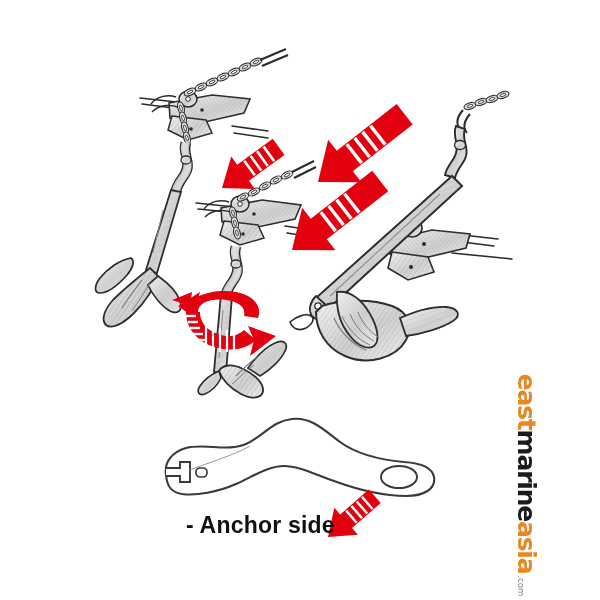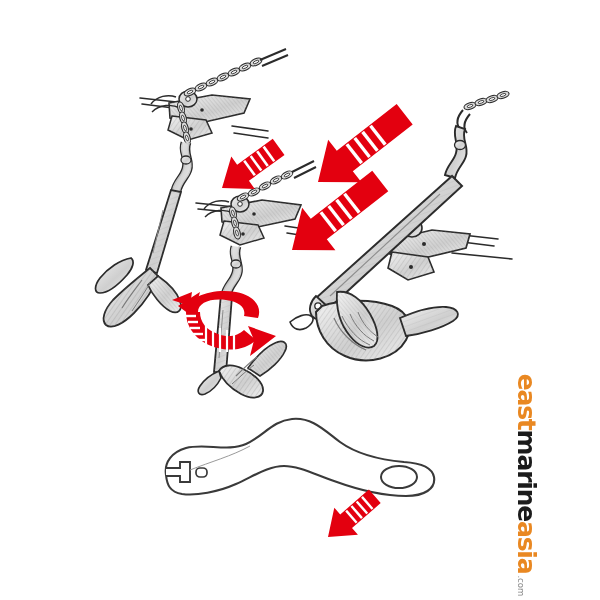--- a/index.html
+++ b/index.html
@@ -433,20 +433,21 @@
           <line x1="31" y1="-8" x2="31" y2="8"></line>
           <line x1="38" y1="-8" x2="38" y2="8"></line>
           <line x1="45" y1="-8" x2="45" y2="8"></line>
           <line x1="52" y1="-8" x2="52" y2="8"></line>
         </g>
       </g>
 
     </svg>
   </div>
 
+  <div class="caption">- Anchor side</div>
 
   <div class="watermark">
     <div class="wm-rot">
       <span class="wm-word wm-east">east</span>
       <span class="wm-word wm-marine">marine</span>
       <span class="wm-word wm-asia">asia</span>
       <span class="wm-com">.com</span>
     </div>
   </div>
 

